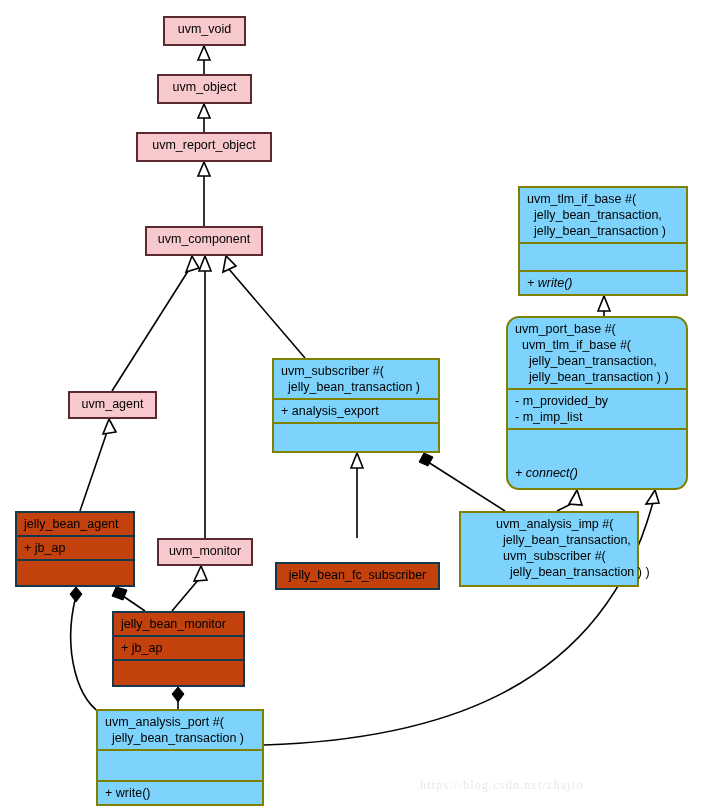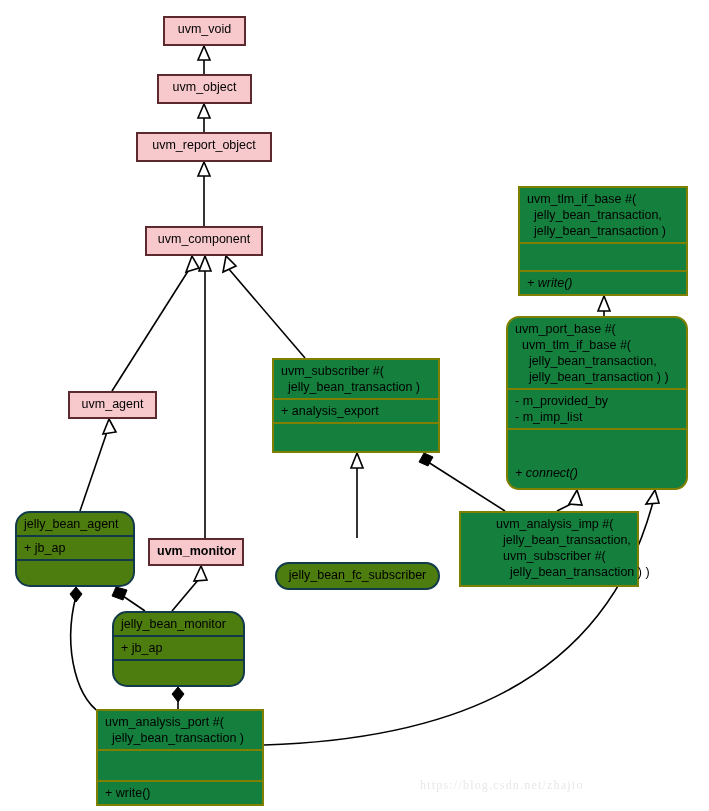--- a/index.html
+++ b/index.html
@@ -23,22 +23,22 @@
   }
   .uml-box {
     position: absolute;
     box-sizing: border-box;
     border: 2px solid #000;
     display: flex;
     flex-direction: column;
     z-index: 5;
   }
   .uml-box.pink   { background: #f7c9cd; border-color: #5c2a2e; }
-  .uml-box.yellow { background: #15803d; border-color: #7f7f00; }
-  .uml-box.blue   { background: #4d7c0f; border-color: #123a4a; border-radius: 15px; }
+  .uml-box.yellow { background: #7dd3fc; border-color: #7f7f00; }
+  .uml-box.blue   { background: #c2410c; border-color: #123a4a; }
 
   .compartment {
     box-sizing: border-box;
     padding: 3px 7px;
     font-size: 12.5px;
     line-height: 16px;
     color: #000;
     white-space: pre;
   }
   .compartment + .compartment {
@@ -153,21 +153,21 @@
   </div>
 
   <div class="uml-box pink" style="left:145px; top:226px; width:118px; height:30px;">
     <div class="compartment title">uvm_component</div>
   </div>
 
   <div class="uml-box pink" style="left:68px; top:391px; width:89px; height:28px;">
     <div class="compartment title">uvm_agent</div>
   </div>
 
-  <div class="uml-box pink" style="left:148px; top:538px; width:96px; height:28px;font-weight:bold;">
+  <div class="uml-box pink" style="left:157px; top:538px; width:96px; height:28px;">
     <div class="compartment title">uvm_monitor</div>
   </div>
 
   <div class="uml-box yellow" style="left:518px; top:186px; width:170px; height:110px;">
     <div class="compartment title left">uvm_tlm_if_base #(
   jelly_bean_transaction,
   jelly_bean_transaction )</div>
     <div class="compartment members empty"></div>
     <div class="compartment italic">+ write()</div>
   </div>

